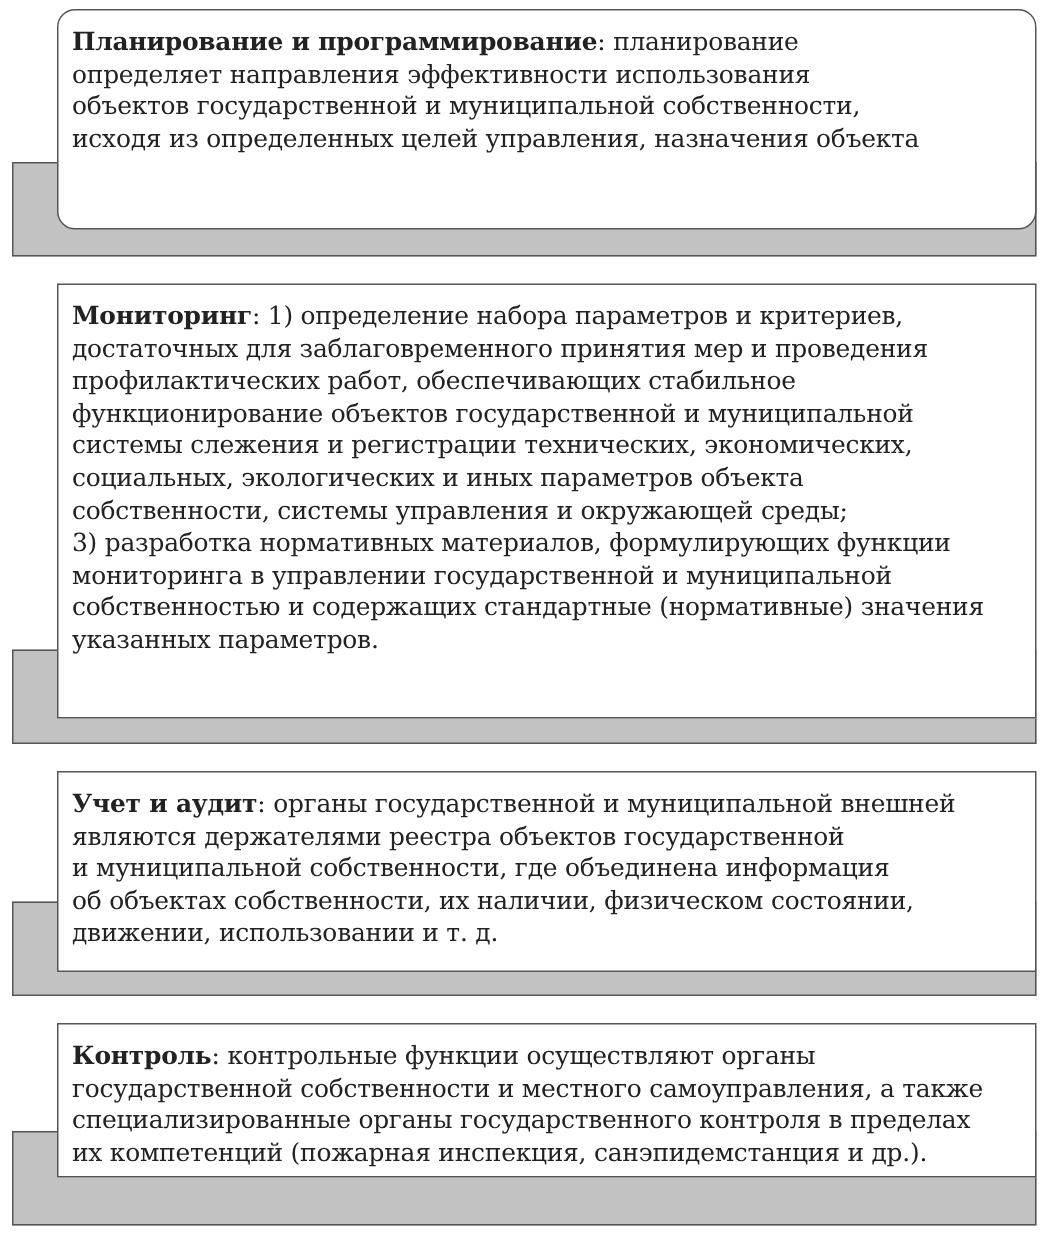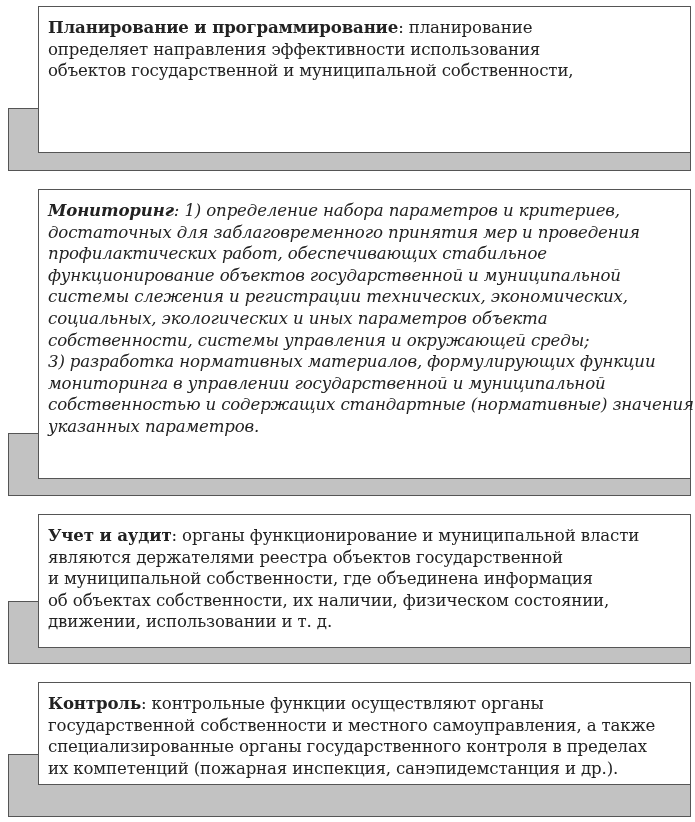--- a/index.html
+++ b/index.html
@@ -13,53 +13,54 @@
           padding: 10px 8px 0 9px; }
   .text { margin: 0; font-size: 16.6px; line-height: 21.6px; letter-spacing: -0.15px; }
   .term { font-weight: bold; }
   .ln { display: block; white-space: nowrap; }
 </style>
 </head>
 <body>
 
 <div class="block">
   <div class="shadow" style="top:108px;height:63px;"></div>
-  <div class="card" style="top:6px;height:147px;">
+  <div class="card" style="top:6px;height:147px;border-radius:12px;">
     <p class="text">
       <span class="ln"><span class="term">Планирование и программирование</span><span>: планирование</span></span>
       <span class="ln">определяет направления эффективности использования</span>
       <span class="ln">объектов государственной и муниципальной собственности,</span>
+      <span class="ln">исходя из определенных целей управления, назначения объекта</span>
     </p>
   </div>
 </div>
 
 <div class="block">
   <div class="shadow" style="top:433px;height:63px;"></div>
-  <div class="card" style="top:189px;height:290px;font-style:italic;">
+  <div class="card" style="top:189px;height:290px;">
     <p class="text">
       <span class="ln"><span class="term">Мониторинг</span><span>: 1) определение набора параметров и критериев,</span></span>
       <span class="ln">достаточных для заблаговременного принятия мер и проведения</span>
       <span class="ln">профилактических работ, обеспечивающих стабильное</span>
       <span class="ln">функционирование объектов государственной и муниципальной</span>
       <span class="ln">системы слежения и регистрации технических, экономических,</span>
       <span class="ln">социальных, экологических и иных параметров объекта</span>
       <span class="ln">собственности, системы управления и окружающей среды;</span>
       <span class="ln">3) разработка нормативных материалов, формулирующих функции</span>
       <span class="ln">мониторинга в управлении государственной и муниципальной</span>
       <span class="ln">собственностью и содержащих стандартные (нормативные) значения</span>
       <span class="ln">указанных параметров.</span>
     </p>
   </div>
 </div>
 
 <div class="block">
   <div class="shadow" style="top:601px;height:63px;"></div>
   <div class="card" style="top:514px;height:134px;">
     <p class="text">
-      <span class="ln"><span class="term">Учет и аудит</span><span>: органы функционирование и муниципальной власти</span></span>
+      <span class="ln"><span class="term">Учет и аудит</span><span>: органы государственной и муниципальной внешней</span></span>
       <span class="ln">являются держателями реестра объектов государственной</span>
       <span class="ln">и муниципальной собственности, где объединена информация</span>
       <span class="ln">об объектах собственности, их наличии, физическом состоянии,</span>
       <span class="ln">движении, использовании и т. д.</span>
     </p>
   </div>
 </div>
 
 <div class="block">
   <div class="shadow" style="top:754px;height:63px;"></div>

